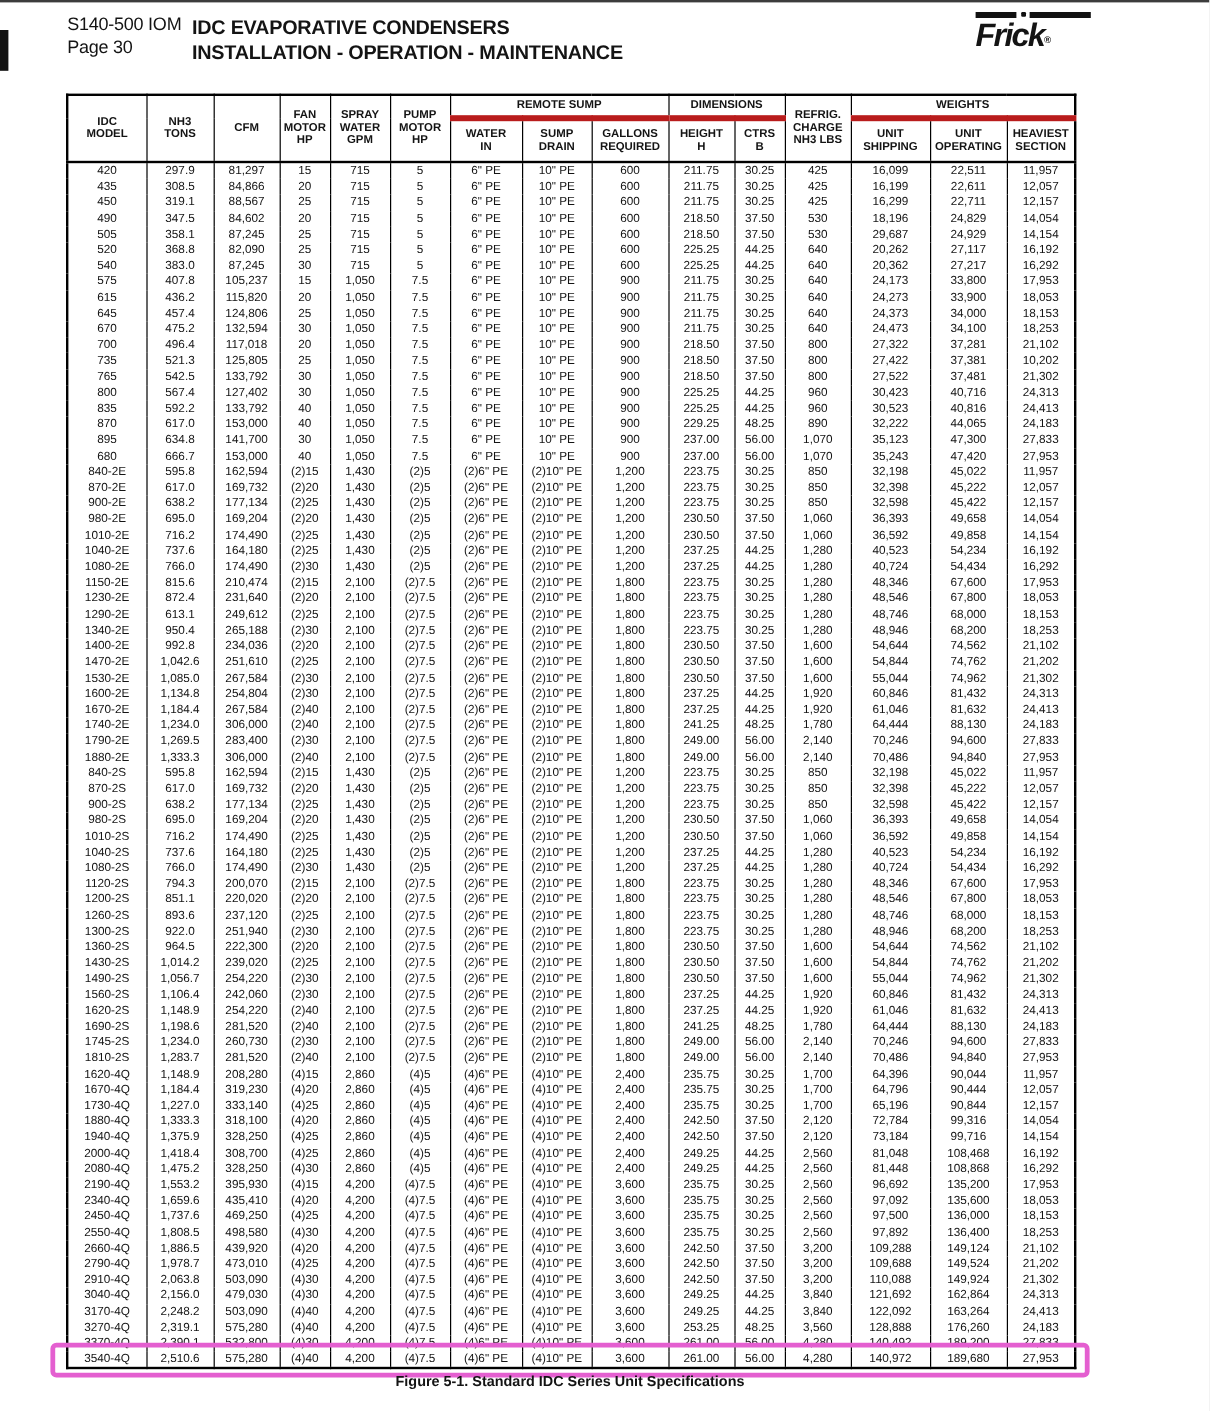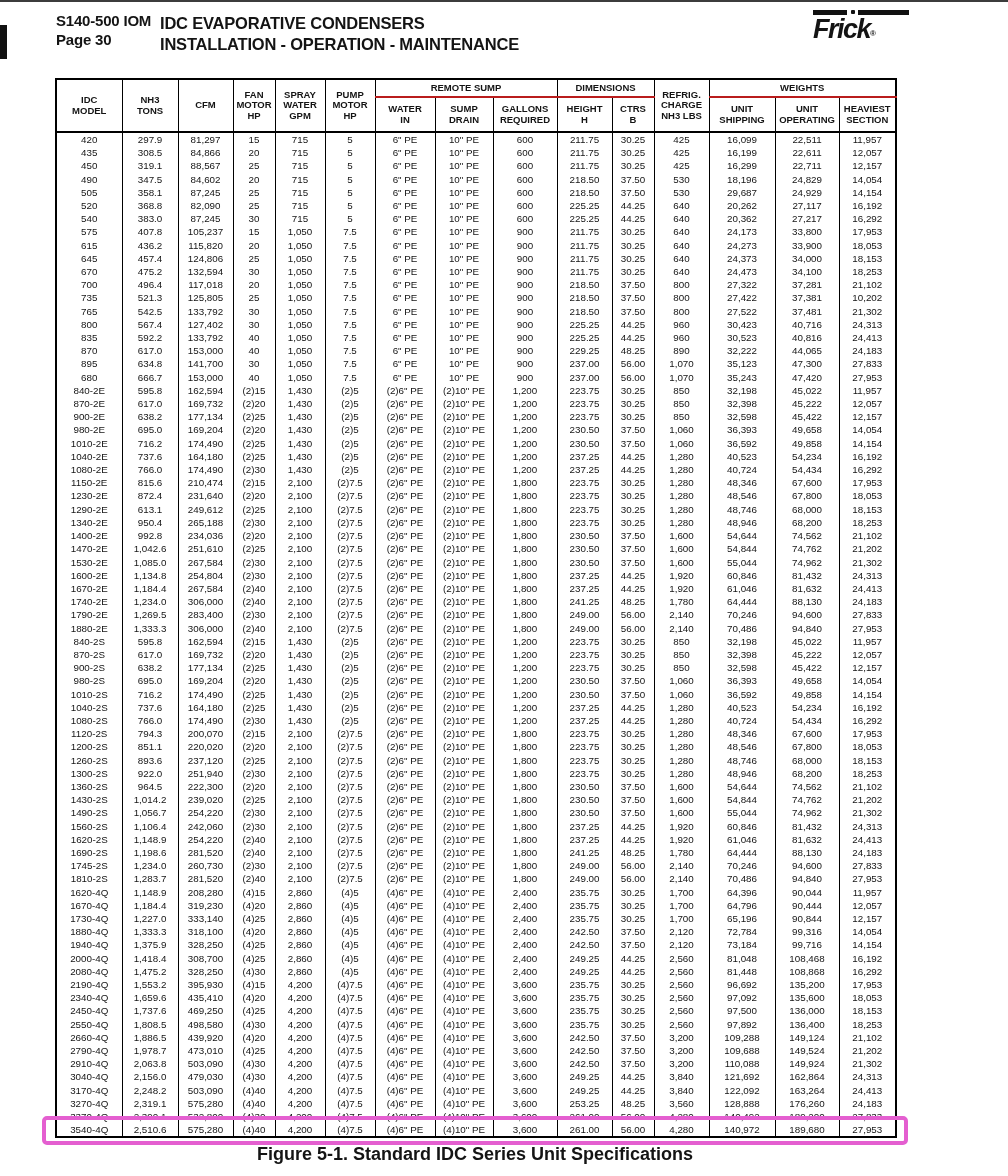--- a/index.html
+++ b/index.html
@@ -9,21 +9,21 @@
     background:#ffffff;
     font-family:"Liberation Sans", sans-serif;
     color:#141414;
     overflow:hidden;
   }
   
   .scan-top-edge{position:absolute;top:0;left:0;width:1008px;height:2px;background:#3c3c3c;}
   .scan-left-mark{position:absolute;top:25px;left:0;width:7px;height:34px;background:#111;}
 
   
-  .doc-id{position:absolute;top:11px;left:56px;font-weight:bold;font-size:15px;line-height:19px;letter-spacing:-0.2px;}
+  .doc-id{position:absolute;top:11px;left:56px;font-weight:normal;font-size:15px;line-height:19px;letter-spacing:-0.2px;}
   .title-wrap{position:absolute;top:13px;left:160px;width:680px;font-weight:bold;font-size:16.5px;line-height:21px;letter-spacing:-0.2px;}
   .logo{position:absolute;top:10px;left:813px;width:96px;}
   .logo-bar{position:relative;height:5px;background:#111;margin-bottom:1px;}
   .logo-bar-gap{position:absolute;left:34px;top:0;width:11px;height:5px;background:#fff;}
   .logo-bar-dot{position:absolute;left:38px;top:0px;width:4px;height:4px;background:#111;border-radius:1px;}
   .logo-text{font-weight:bold;font-style:italic;font-size:27px;line-height:27px;letter-spacing:-1.5px;}
   .logo-reg{font-size:8px;font-style:normal;vertical-align:2px;letter-spacing:0;}
 
   
   .table-wrap{position:absolute;top:78px;left:55px;width:840px;}
@@ -37,35 +37,35 @@
     border-left:1px solid #000;border-right:1px solid #000;
     padding:0;text-align:center;vertical-align:middle;
     overflow:hidden;
   }
   table.spec thead th{
     font-weight:bold;font-size:9.5px;line-height:10.5px;
     white-space:pre-line;
   }
   table.spec thead tr.group-row th{height:16px;}
   table.spec thead tr.sub-row th{height:33px;}
-  table.spec thead th.group{border-bottom:2px solid #b91c1c;}
+  table.spec thead th.group{border-bottom:5px solid #b91c1c;}
   table.spec thead{border-bottom:2px solid #000;}
   table.spec tbody td{
     font-size:9.8px;line-height:13.2px;height:13.2px;
     font-weight:normal;white-space:nowrap;
   }
   
   .row-highlight{
     position:absolute;left:-13px;right:-13px;bottom:-7px;height:21px;
     border:4px solid #e45fd0;border-radius:5px;
     pointer-events:none;
   }
   .caption{
     position:absolute;top:1144px;left:55px;width:840px;
-    text-align:center;font-weight:bold;font-size:18px;
+    text-align:center;font-weight:bold;font-size:12px;
   }
 </style>
 </head>
 <body>
 
 <div class="page">
   <div class="scan-top-edge"></div>
   <div class="scan-left-mark"></div>
 
   <div class="doc-id">

